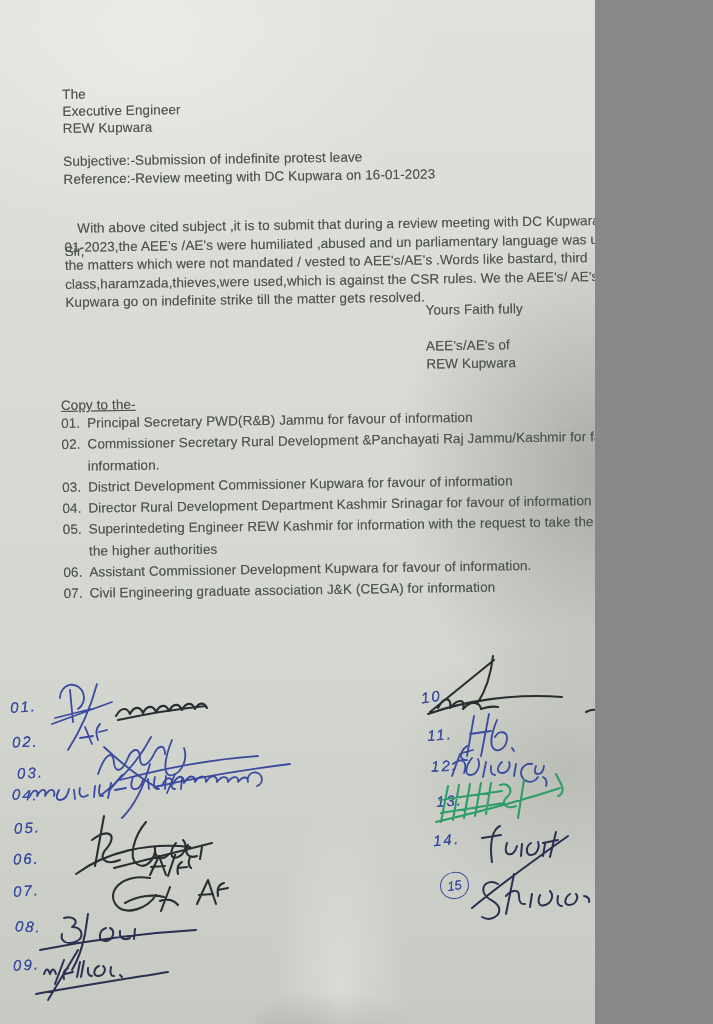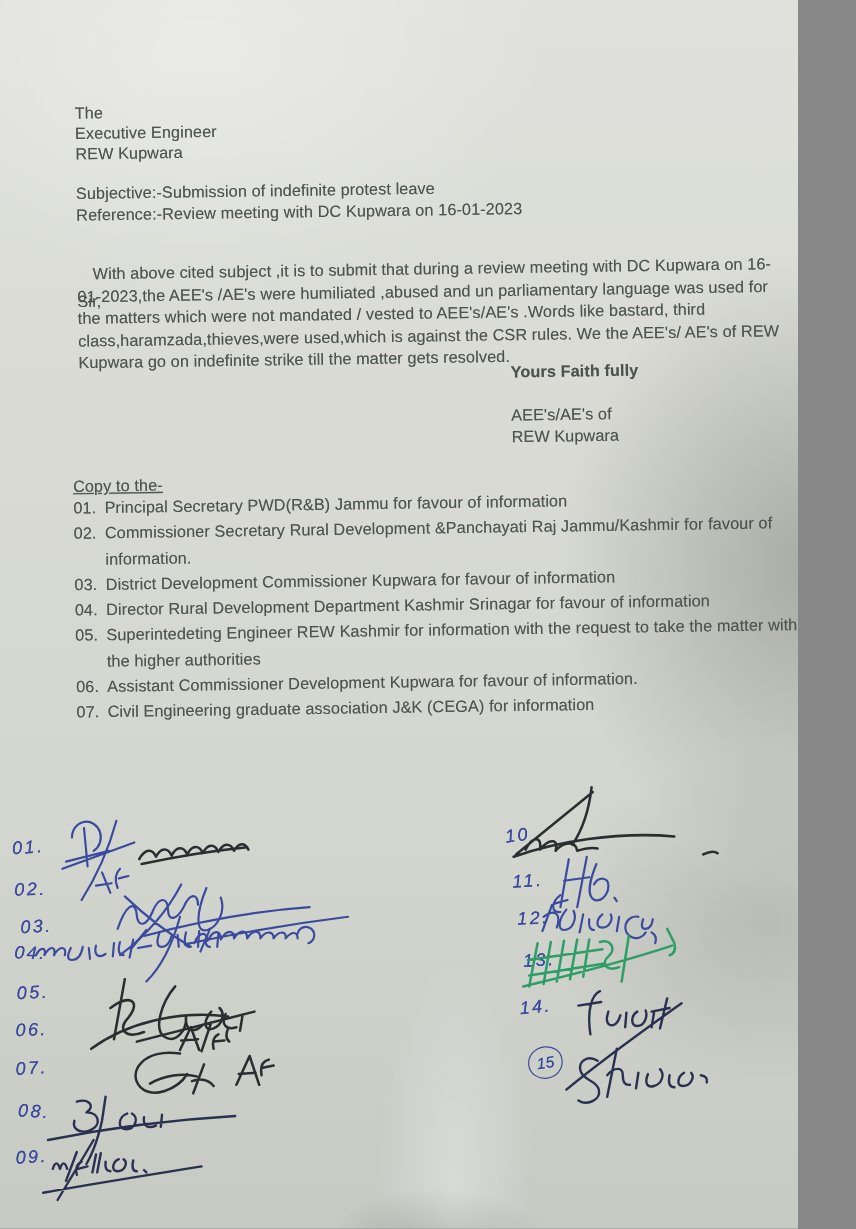--- a/index.html
+++ b/index.html
@@ -1,17 +1,17 @@
 <!DOCTYPE html>
 <html style="--ink-blue: #3a4a9f; --ink-black: #2b2e30; --ink-dark: #2a3050; --ink-green: #2e9e68; --text: #4e534f; --paper: #d9dbd4;"><head>
 <meta charset="utf-8">
 <style>
   html,body{margin:0;padding:0;background:#888;}
   .photo{
-    position:relative;width:665px;height:1024px;overflow:hidden;
+    position:relative;width:595px;height:1024px;overflow:hidden;
     background:
       radial-gradient(ellipse 420px 300px at 25% 4%, rgba(255,255,255,0.35), rgba(255,255,255,0) 70%),
       radial-gradient(ellipse 90px 260px at 57% 97%, rgba(255,255,255,0.30), rgba(255,255,255,0) 75%),
       radial-gradient(ellipse 300px 380px at 101% 46%, rgba(62,68,60,0.30), rgba(62,68,60,0) 68%),
       radial-gradient(ellipse 260px 200px at 96% 75%, rgba(62,68,60,0.16), rgba(62,68,60,0) 70%),
       radial-gradient(ellipse 120px 60px at 55% 101%, rgba(50,54,48,0.22), rgba(50,54,48,0) 75%),
       linear-gradient(180deg,#e0e1dc 0%, #d9dbd4 32%, #d3d6cf 68%, #c7cac3 100%);
     font-family:"Liberation Sans", sans-serif;
   }
   .doc{
@@ -19,21 +19,21 @@
     transform:rotate(-0.85deg);transform-origin:60px 480px;
     color:#4e534f;font-size:13.5px;line-height:18.5px;
     text-shadow:0 0 0.5px rgba(78,83,79,0.55);
     letter-spacing:0.1px;
   }
   .blk{position:absolute;}
   .addr{left:68px;top:86px;line-height:17px;}
   .subj{left:68px;top:153px;line-height:17.5px;}
   .salut{left:68px;top:214px;margin-top:29px;}
   .bodyp{left:68px;top:220px;width:598px;margin:0;text-indent:13px;}
-  .closing{left:428px;top:307px;font-weight:bold;}
+  .closing{left:428px;top:307px;}
   .signatory{left:428px;top:343px;line-height:18px;}
   .copyhead{left:62px;top:397px;text-decoration:underline;}
   .copylist{left:62px;top:413px;width:612px;line-height:21.3px;}
   .copy-item{display:flex;}
   .copy-item .num{width:26px;flex:0 0 26px;}
   .copy-item .txt{flex:1;}
   
   .sn{
     position:absolute;font-style:italic;font-size:15px;
     color:var(--ink-blue,#3a4a9f);letter-spacing:2px;

